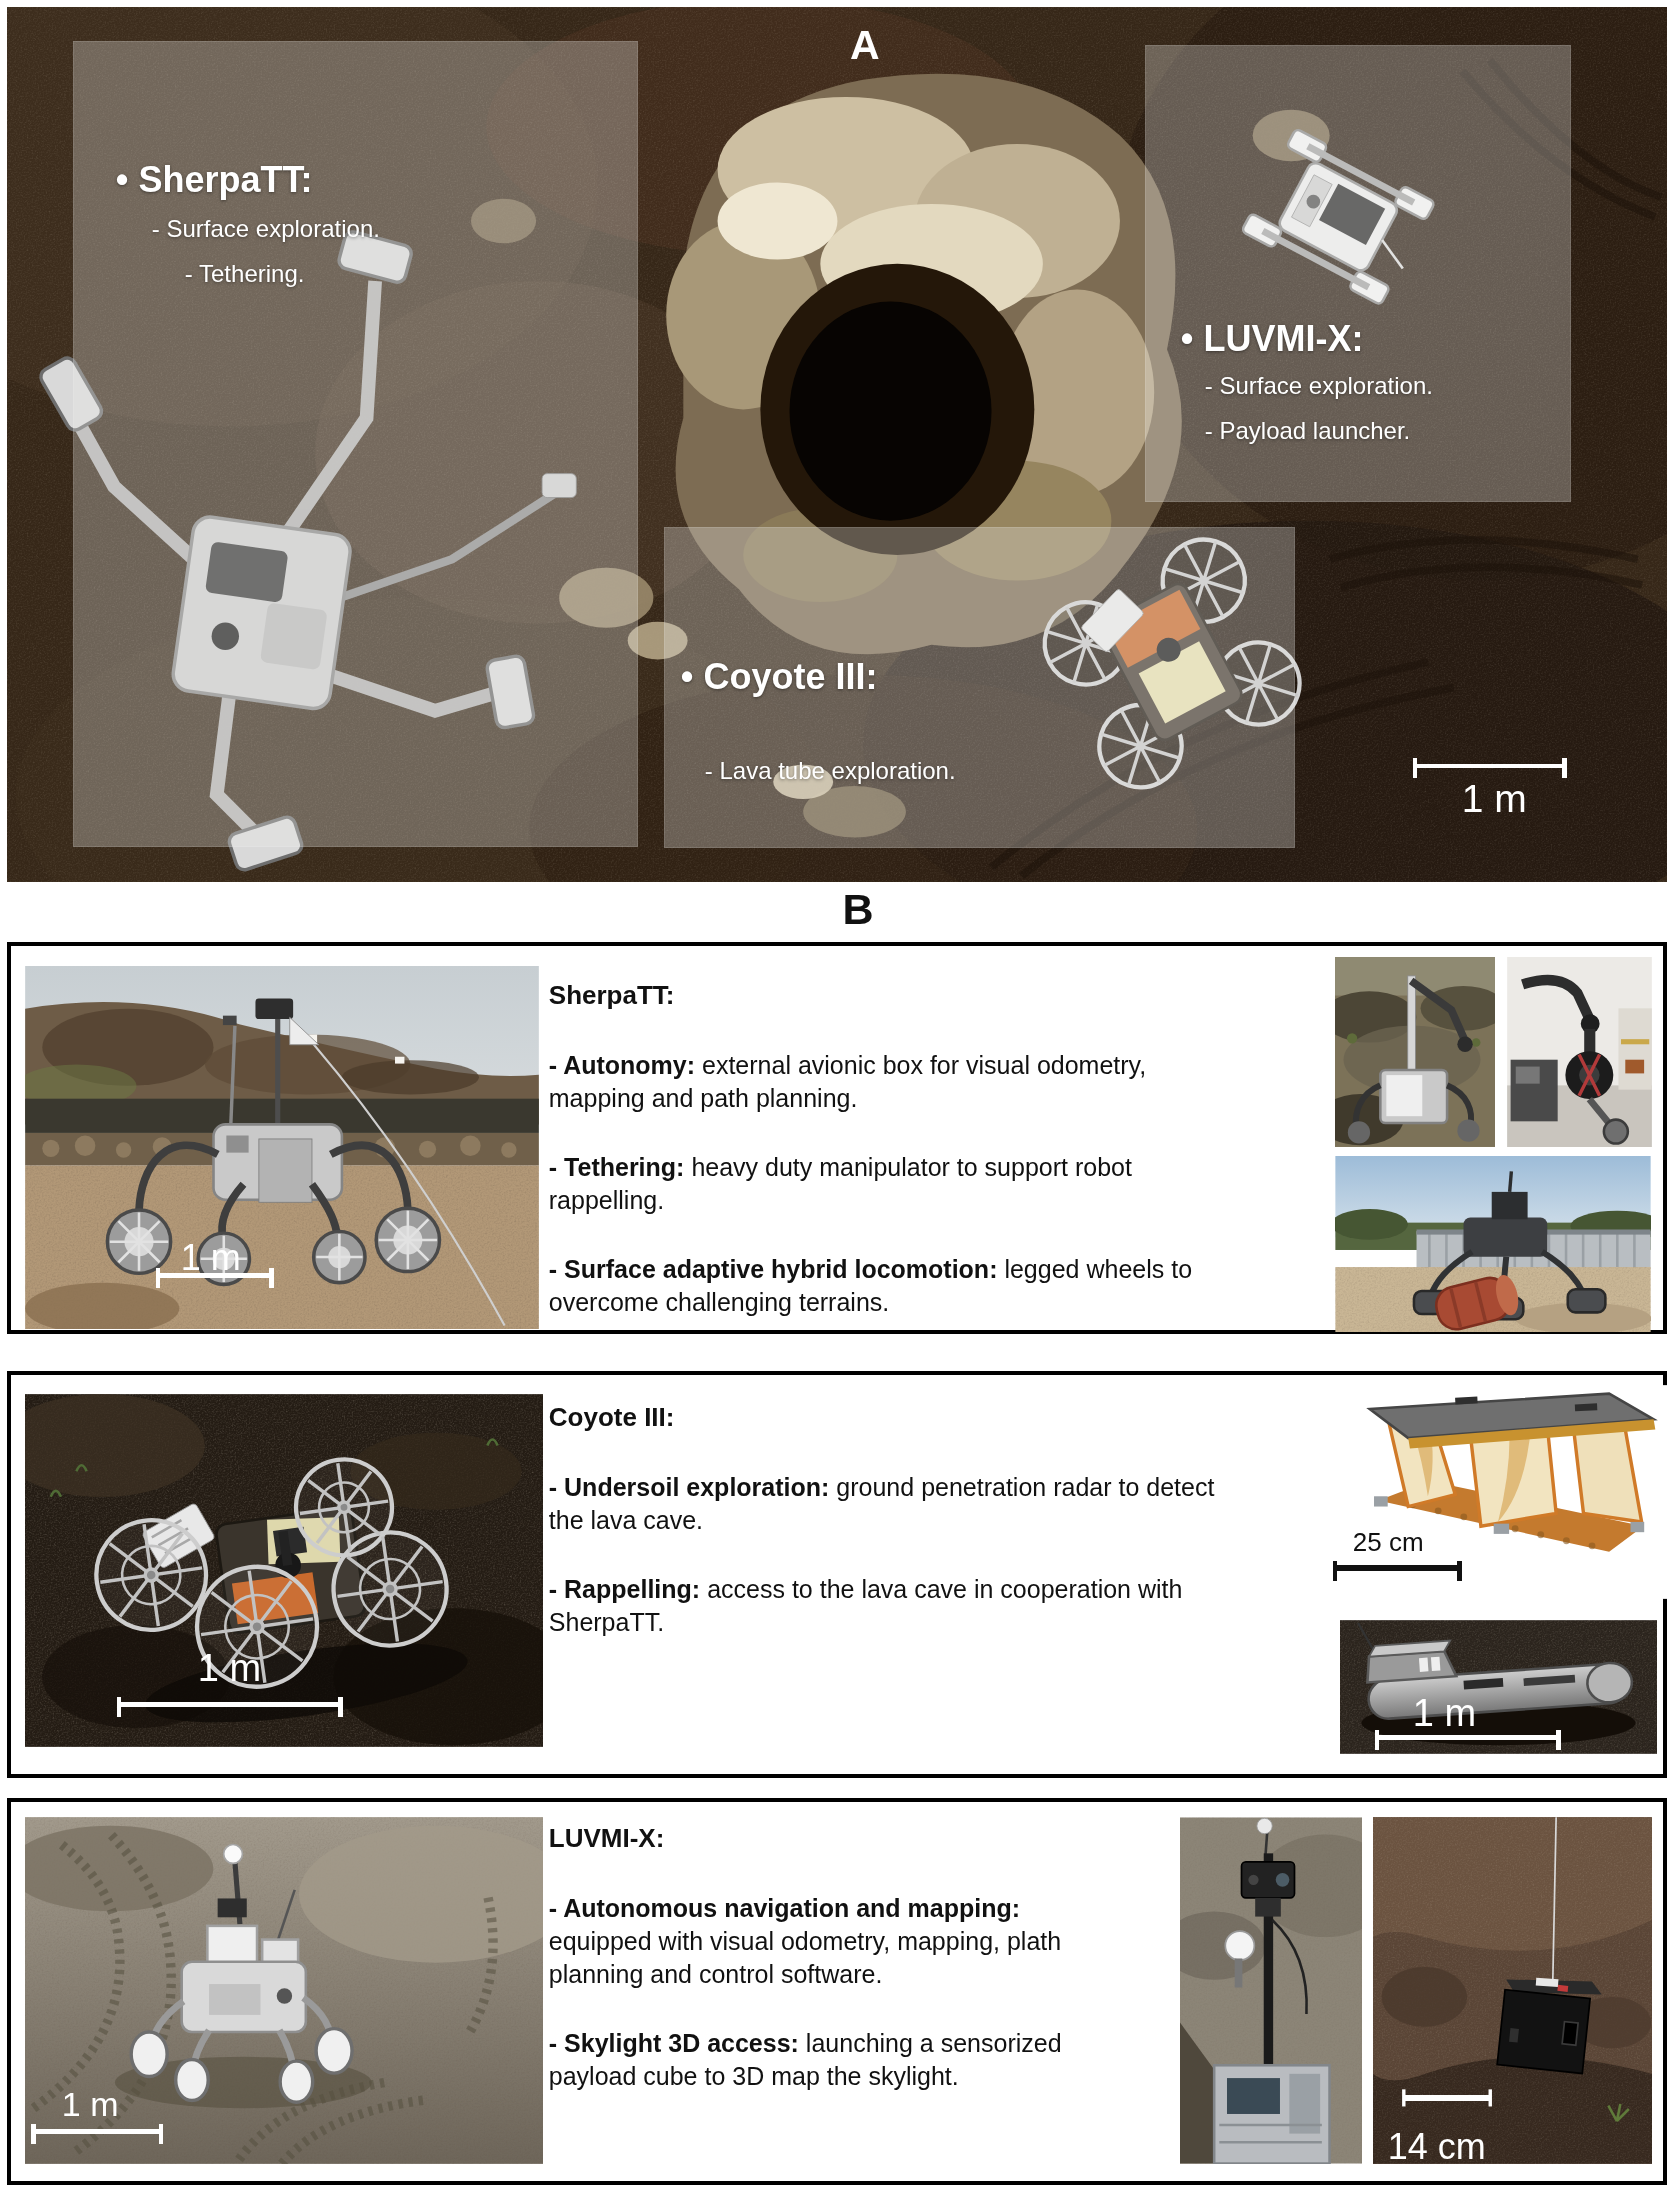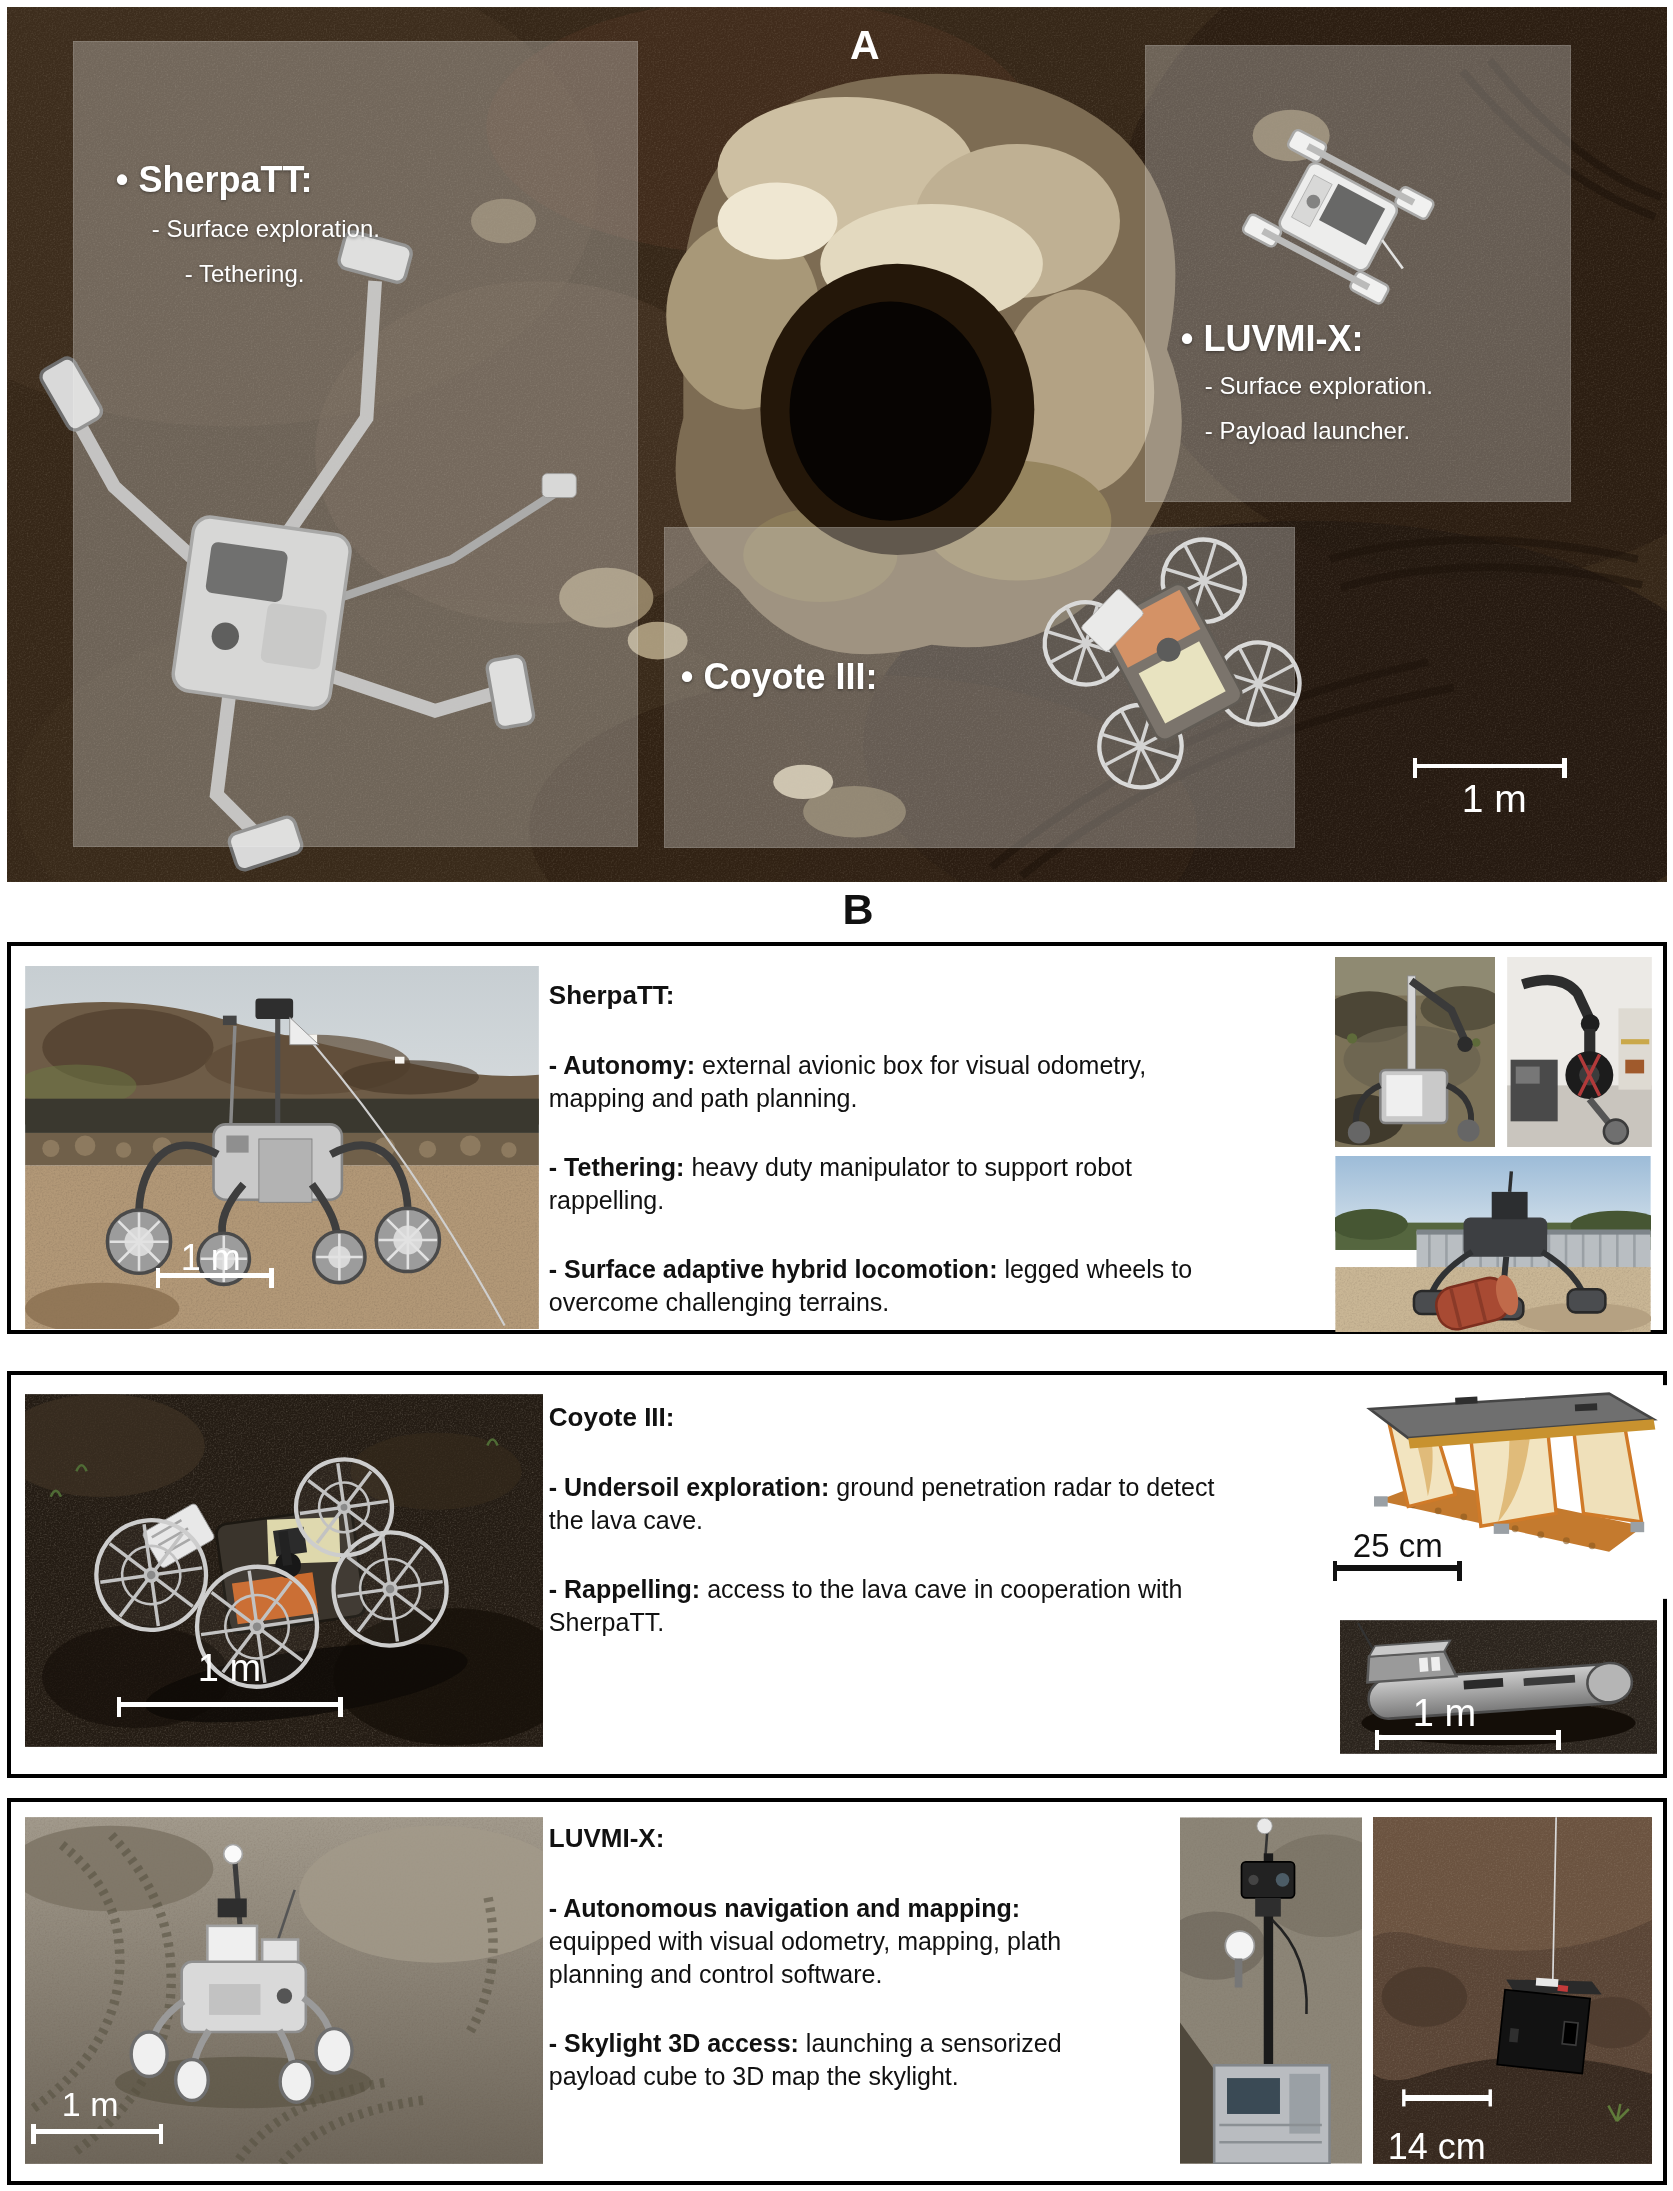--- a/index.html
+++ b/index.html
@@ -182,20 +182,21 @@
     </div>
 
     <div class="abs overlay" style="left:1138px;top:38px;width:426px;height:457px;">
       <div class="abs ov-title" style="left:36px;top:271px;">• LUVMI-X:</div>
       <div class="abs ov-bullet" style="left:60px;top:318px;">- Surface exploration.</div>
       <div class="abs ov-bullet" style="left:60px;top:363px;">- Payload launcher.</div>
     </div>
 
     <div class="abs overlay" style="left:657px;top:520px;width:631px;height:321px;">
       <div class="abs ov-title" style="left:17px;top:127px;">• Coyote III:</div>
+      <div class="abs ov-bullet" style="left:41px;top:221px;">- Lava tube exploration.</div>
     </div>
 
     <div class="sbar" style="left:1407px;top:757px;width:152px;border-top-width:4.3px;"></div>
     <div class="slabel" style="left:1455px;top:770px;font-size:39px;">1 m</div>
   </div>
 
   <div class="abs b-label">B</div>
 
   <section class="abs bbox" id="box1">
 
@@ -420,21 +421,21 @@
         <path d="M100 50 Q112 90 118 130 Q128 90 120 45" fill="#d8a95c" opacity=".7"></path>
         <polygon points="50,28 330,10 382,40 95,62" fill="#6f6f6f" stroke="#454545" stroke-width="3"></polygon>
         <polygon points="95,62 382,40 384,52 97,74" fill="#c8922f"></polygon>
         <rect x="150" y="14" width="26" height="8" fill="#2e2e2e" transform="rotate(-3 163 18)"></rect>
         <rect x="290" y="22" width="26" height="8" fill="#2e2e2e" transform="rotate(-3 303 26)"></rect>
         <rect x="55" y="130" width="16" height="12" fill="#9aa0a5"></rect>
         <rect x="195" y="162" width="18" height="12" fill="#9aa0a5"></rect>
         <rect x="355" y="160" width="16" height="12" fill="#9aa0a5"></rect>
       </g>
     </svg>
-    <div class="slabel dark" style="left:1342px;top:152px;font-size:33px;">25 cm</div>
+    <div class="slabel dark" style="left:1342px;top:152px;font-size:26px;">25 cm</div>
     <div class="sbar dark" style="left:1323px;top:190px;width:127px;border-top-width:6.8px;"></div>
 
     <svg class="abs" style="left:1329px;top:245px;" width="317" height="134" viewBox="0 0 370 156">
       <rect width="370" height="156" fill="#2b241d"></rect>
       <rect width="370" height="156" filter="url(#speckLight)" opacity=".2"></rect>
       <ellipse cx="185" cy="120" rx="160" ry="26" fill="#140e08"></ellipse>
       <g transform="translate(185 82) rotate(-4)">
         <line x1="-138" y1="-48" x2="-158" y2="-90" stroke="#333" stroke-width="2.5"></line>
         <rect x="-152" y="-22" width="304" height="46" rx="23" fill="url(#metalG)" stroke="#4d4d4d" stroke-width="3"></rect>
         <ellipse cx="130" cy="0" rx="26" ry="23" fill="#b5b5b5" stroke="#4d4d4d" stroke-width="3"></ellipse>

